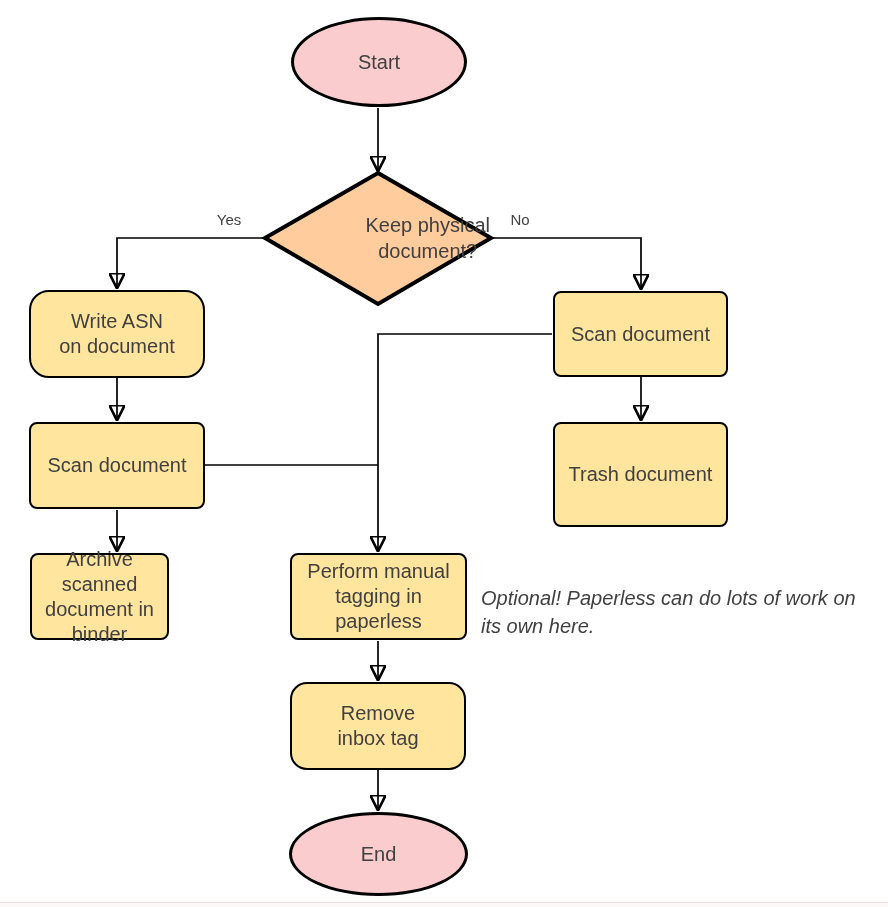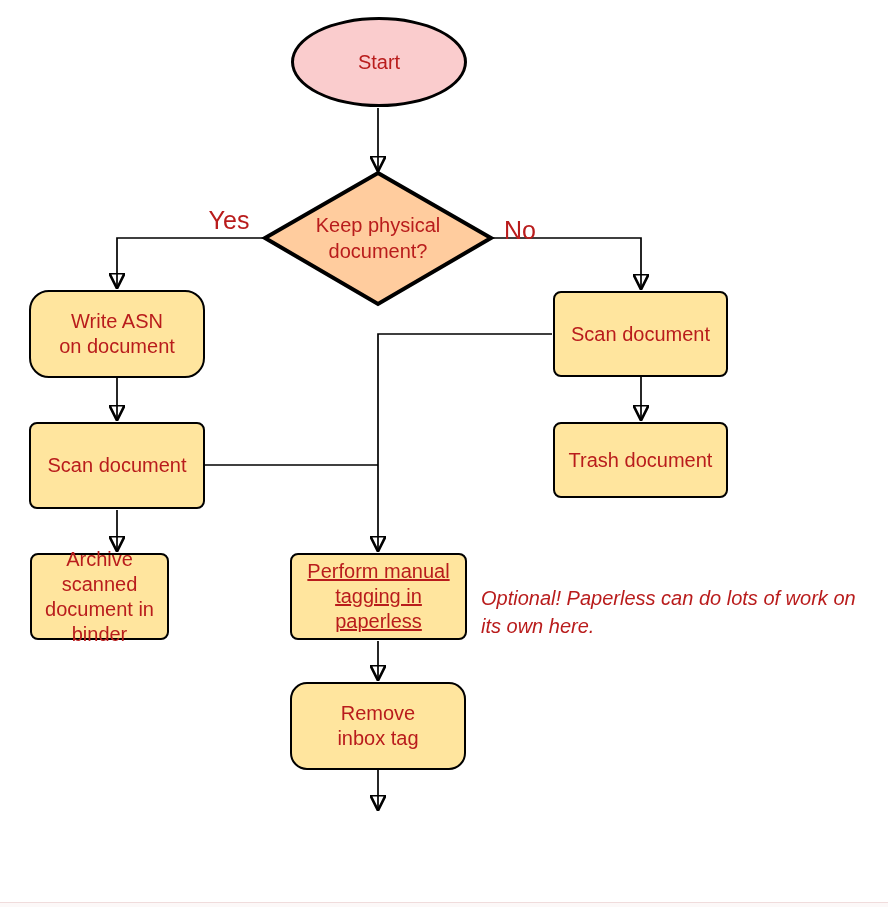--- a/index.html
+++ b/index.html
@@ -2,21 +2,21 @@
 <html><head>
 <meta charset="utf-8">
 <style>
   html, body { margin: 0; padding: 0; background: #ffffff; }
   .stage {
     position: relative;
     width: 888px;
     height: 907px;
     background: #ffffff;
     font-family: "Liberation Sans", sans-serif;
-    color: #b91c1c;
+    color: #404040;
     overflow: hidden;
   }
   .connector-layer {
     position: absolute;
     left: 0; top: 0;
     width: 888px; height: 907px;
   }
   .connector-layer path { fill: none; stroke: #000000; stroke-width: 1.7px; }
   .node {
     position: absolute;
@@ -34,31 +34,31 @@
     border-radius: 8px;
   }
   .terminal {
     border: 3px solid #000000;
     border-radius: 50%;
   }
   .decision-label {
     position: absolute;
     display: flex;
     align-items: center;
-    justify-content: center;
+    justify-content: flex-end;
     text-align: center;
     font-size: 20px;
     line-height: 26px;
     white-space: pre-line;
   }
   .edge-label {
     position: absolute;
     width: 50px;
     text-align: center;
-    font-size: 25px;
+    font-size: 15px;
     line-height: 20px;
   }
   .annotation {
     position: absolute;
     font-style: italic;
     font-size: 20px;
     line-height: 28px;
     white-space: pre-line;
   }
   .page-bottom-edge {
@@ -100,55 +100,58 @@
     <span>Start</span>
   </div>
 
   <div class="decision-label" style="left:266px; top:173px; width:224px; height:130px;">
     <span>Keep physical
 document?</span>
   </div>
 
   <div class="edge-label" style="left:204px; top:210px;">Yes</div>
 
-  <div class="edge-label" style="left:495px; top:220px;text-align:center;">No</div>
+  <div class="edge-label" style="left:495px; top:210px;text-align:center;">No</div>
 
   <div class="node process" style="left: 29px; top: 290px; width: 176px; height: 88px; background-color: rgb(255, 229, 158); border-radius: 20px;">
     <span>Write ASN
 on document</span>
   </div>
 
   <div class="node process" style="left: 29px; top: 422px; width: 176px; height: 87px; background-color: rgb(255, 229, 158);">
     <span>Scan document</span>
   </div>
 
   <div class="node process" style="left: 30px; top: 553px; width: 139px; height: 87px; background-color: rgb(255, 229, 158);">
     <span>Archive scanned
 document in
 binder</span>
   </div>
 
   <div class="node process" style="left: 553px; top: 291px; width: 175px; height: 86px; background-color: rgb(255, 229, 158);">
     <span>Scan document</span>
   </div>
 
-  <div class="node process" style="left: 553px; top: 422px; width: 175px; height: 76px; background-color: rgb(255, 229, 158);">
+  <div class="node process" style="left: 553px; top: 422px; width: 175px; height: 105px; background-color: rgb(255, 229, 158);">
     <span>Trash document</span>
   </div>
 
-  <div class="node process" style="left: 290px; top: 553px; width: 177px; height: 87px; background-color: rgb(255, 229, 158); text-decoration: underline;">
+  <div class="node process" style="left: 290px; top: 553px; width: 177px; height: 87px; background-color: rgb(255, 229, 158);">
     <span>Perform manual
 tagging in
 paperless</span>
   </div>
 
   <div class="annotation" style="left:481px; top:584px; width:430px;">Optional! Paperless can do lots of work on
 its own here.</div>
 
   <div class="node process" style="left: 290px; top: 682px; width: 176px; height: 88px; background-color: rgb(255, 229, 158); border-radius: 17px;">
     <span>Remove
 inbox tag</span>
   </div>
 
+  <div class="node terminal" style="left: 289px; top: 812px; width: 179px; height: 84px; background-color: rgb(250, 204, 205);">
+    <span>End</span>
+  </div>
 
   <div class="page-bottom-edge"></div>
 
 </div>
 
 </body></html>

